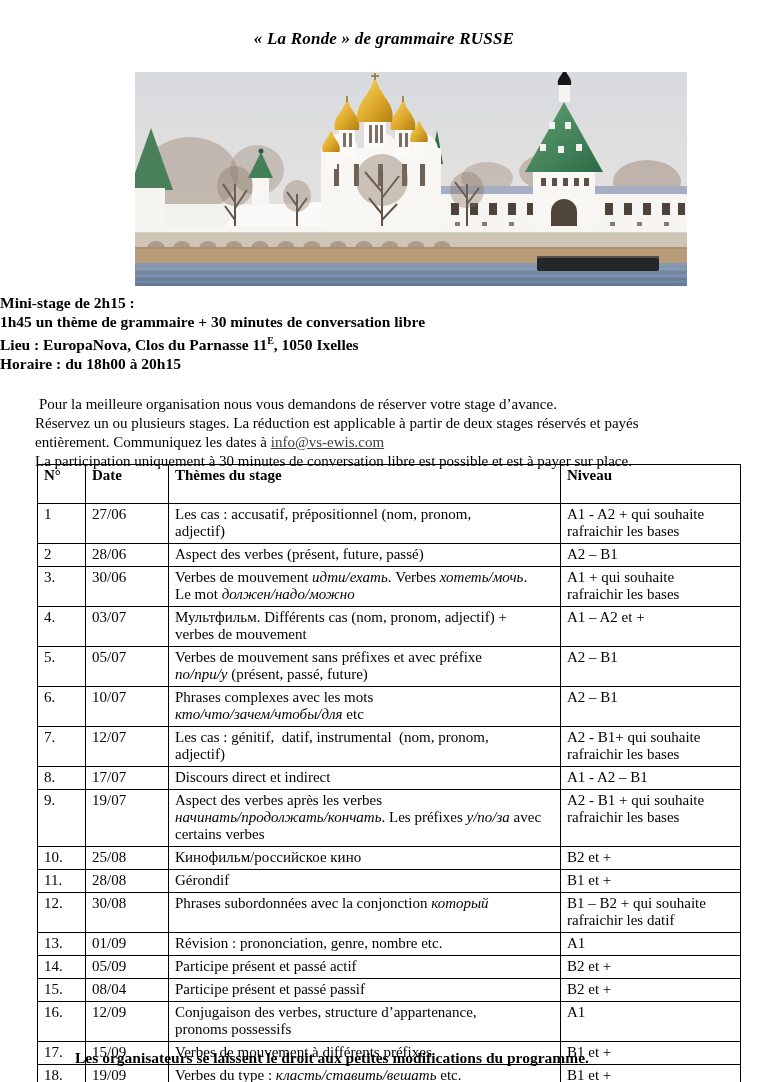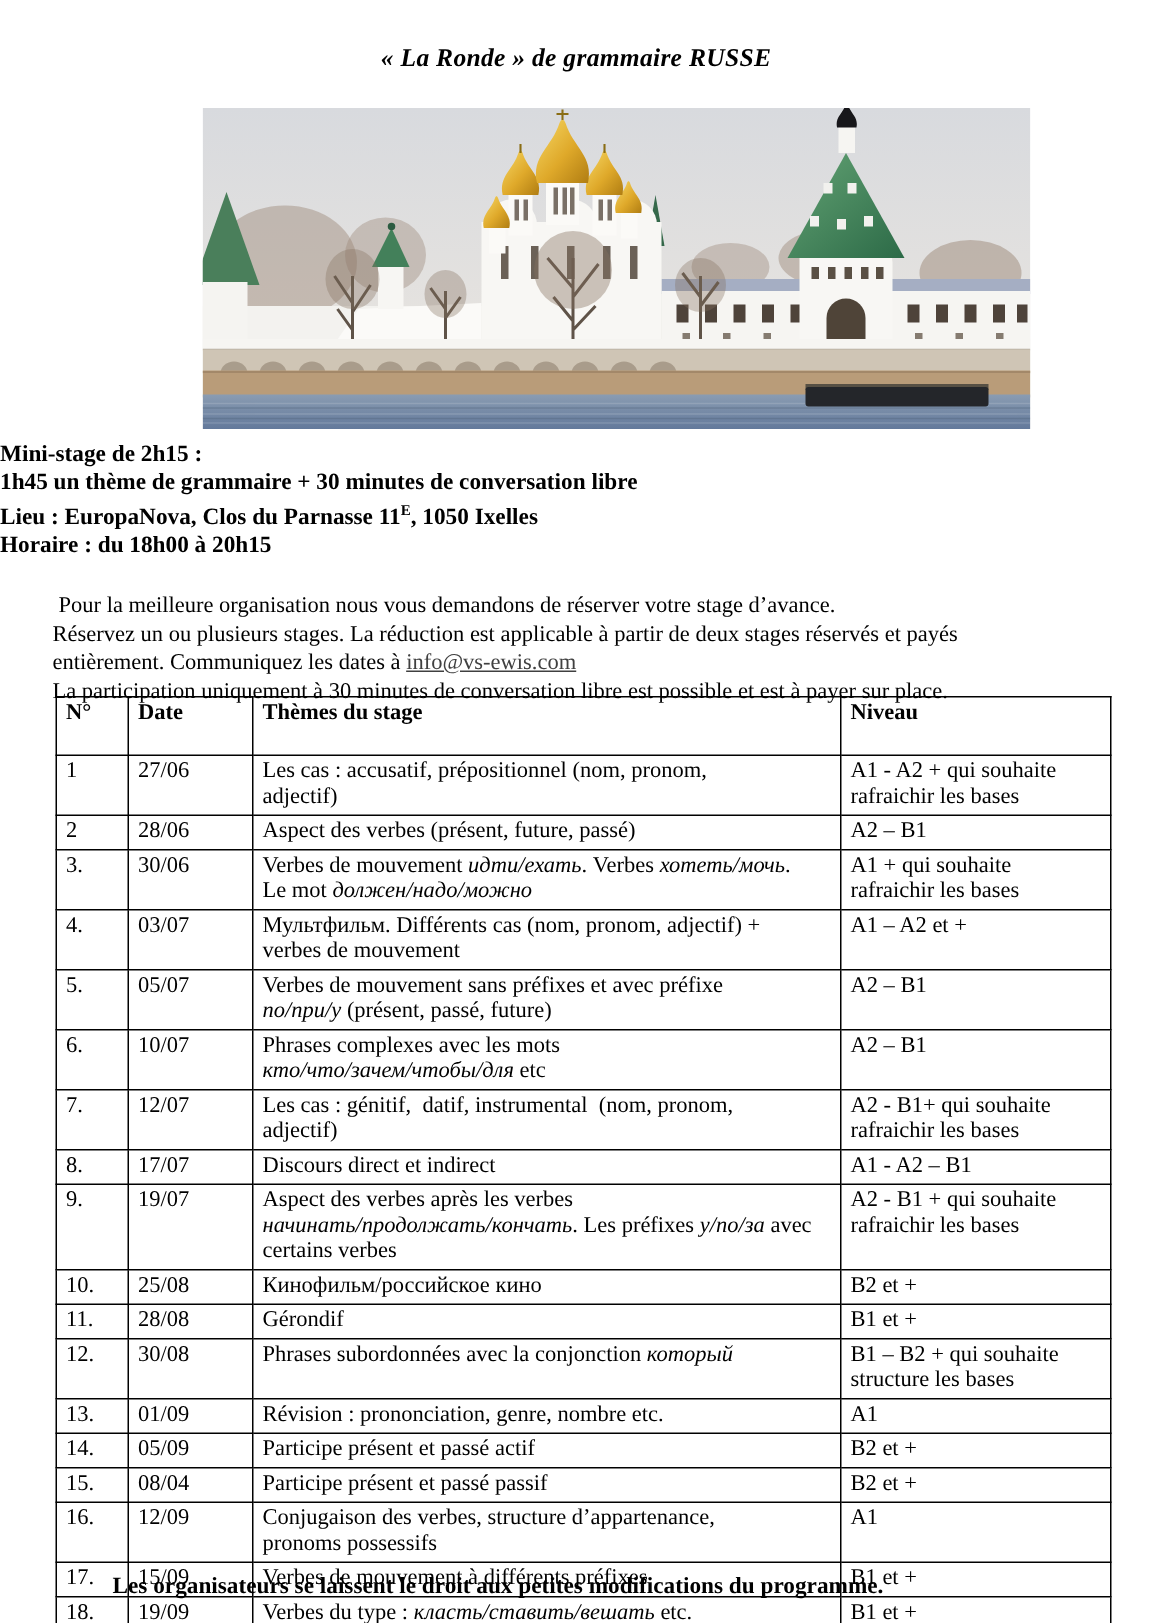--- a/index.html
+++ b/index.html
@@ -332,21 +332,21 @@
       <td class="c-num">11.</td>
       <td class="c-date">28/08</td>
       <td class="c-theme"><span>Gérondif</span></td>
       <td class="c-niveau">B1 et +</td>
     </tr>
         <tr>
       <td class="c-num">12.</td>
       <td class="c-date">30/08</td>
       <td class="c-theme"><span>Phrases subordonnées avec la conjonction </span><i>который</i></td>
       <td class="c-niveau">B1 – B2 + qui souhaite
-structure les bases</td>
+rafraichir les datif</td>
     </tr>
         <tr>
       <td class="c-num">13.</td>
       <td class="c-date">01/09</td>
       <td class="c-theme"><span>Révision : prononciation, genre, nombre etc.</span></td>
       <td class="c-niveau">A1</td>
     </tr>
         <tr>
       <td class="c-num">14.</td>
       <td class="c-date">05/09</td>

